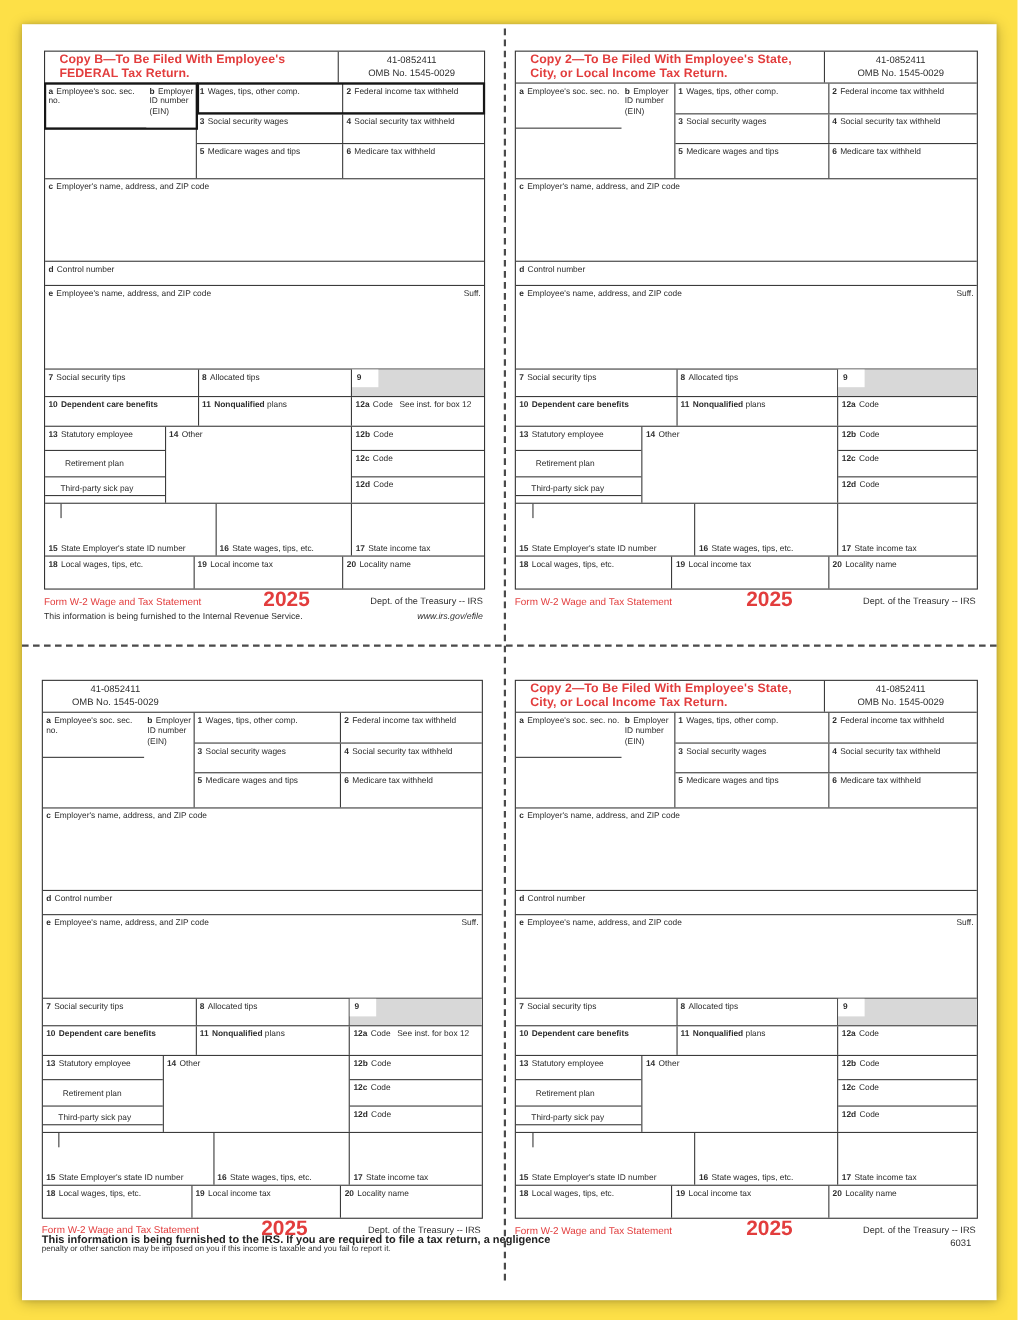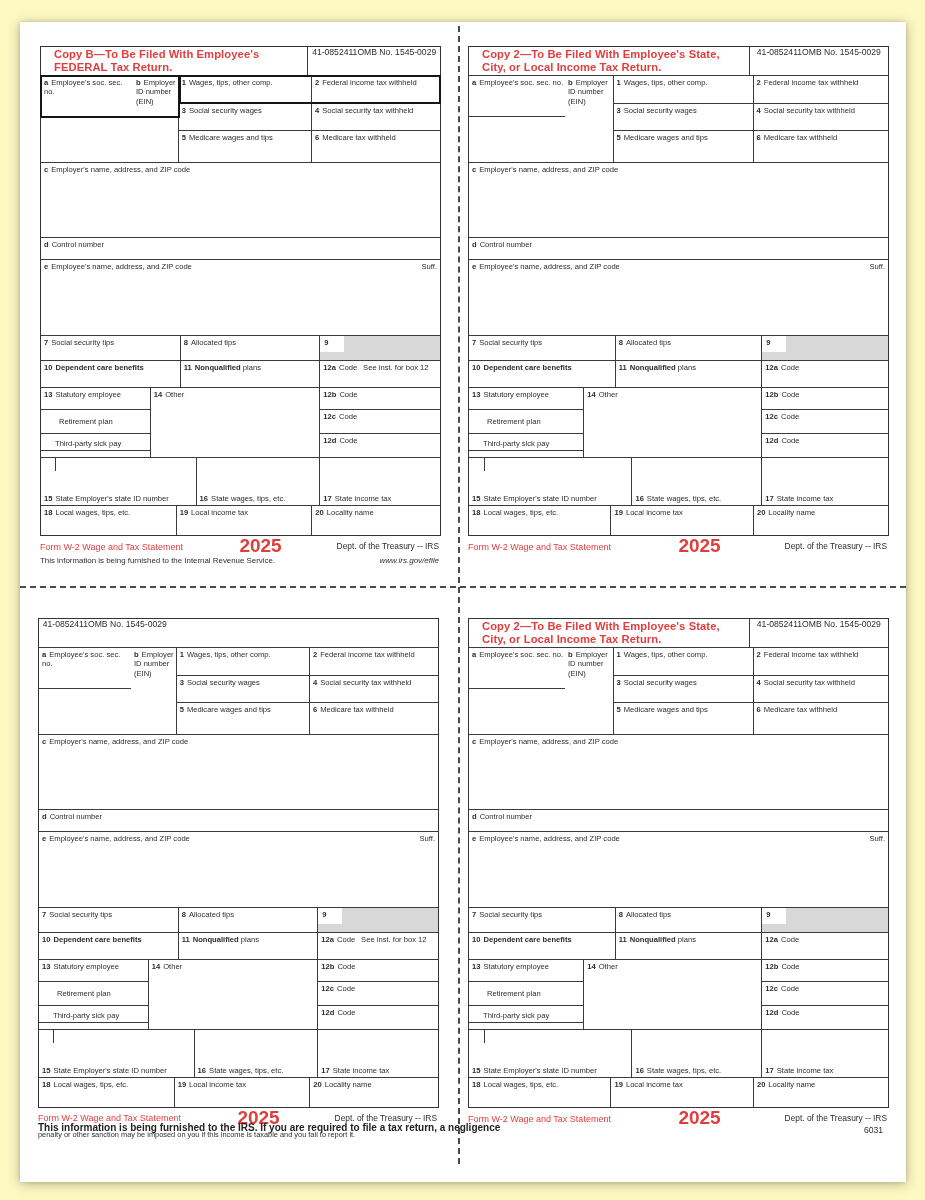--- a/index.html
+++ b/index.html
@@ -1,28 +1,28 @@
 <!DOCTYPE html>
 <html><head>
 <meta charset="utf-8">
 <style>
   *{box-sizing:border-box;margin:0;padding:0}
   body{margin:0;background:#fff;width:925px;height:1200px;font-family:"Liberation Sans",sans-serif}
-  .canvas{position:relative;width:925px;height:1200px;overflow:hidden;background:#fef9c3}
+  .canvas{position:relative;width:925px;height:1200px;overflow:hidden;background:#fde047}
   .paper{position:absolute;left:20px;top:22px;width:886px;height:1160px;background:#fff;
          box-shadow:0 2px 12px rgba(0,0,0,.28),0 0 4px rgba(0,0,0,.15)}
   .vdash{position:absolute;left:458px;top:26px;height:1138px;width:0;border-left:2.5px dashed #4a4a4a}
   .hdash{position:absolute;left:20px;top:586px;width:886px;height:0;border-top:2.5px dashed #4a4a4a}
 
   .form{position:absolute;color:#2d2d2d;--red:#e23d3d}
   .tbl{border:1.6px solid #343434;background:#fff}
   .hrow{display:flex;height:28px}
   .htitle{flex:1;border-right:1px solid #3b3b3b;display:flex;flex-direction:column;justify-content:center;
           padding-left:13px;color:var(--red);font-weight:bold;font-size:11.2px;line-height:1.14;letter-spacing:.1px}
-  .hnum{width:33%;display:flex;flex-direction:row;justify-content:center;
+  .hnum{width:33%;display:flex;flex-direction:column;justify-content:center;align-items:center;
         font-size:8.6px;line-height:1.35}
   .row{border-top:1px solid #3b3b3b;display:flex;position:relative}
   .cl{font-size:7.6px;line-height:1.25;padding:2px 2px 0 3px}
   .bn{font-weight:bold;margin-right:3px}
   .bold{font-weight:bold}
 
   .rAB{height:87px}
   .colab{width:34.5%;border-right:1px solid #3b3b3b;display:flex;flex-direction:row}
   .cellA{height:41px;border-bottom:1px solid #3b3b3b}
   .cellB{flex:1}

